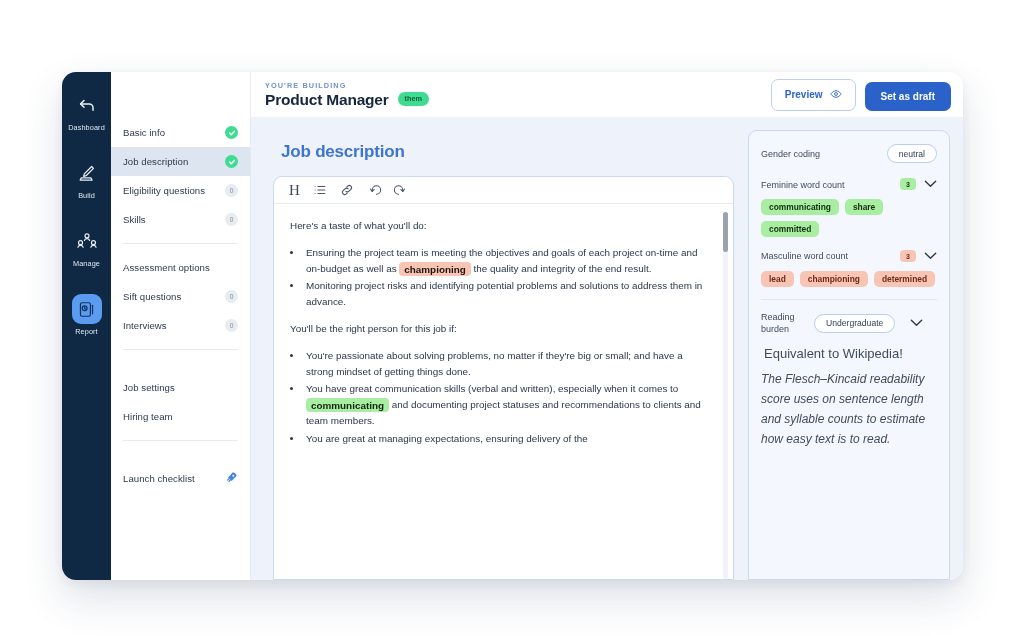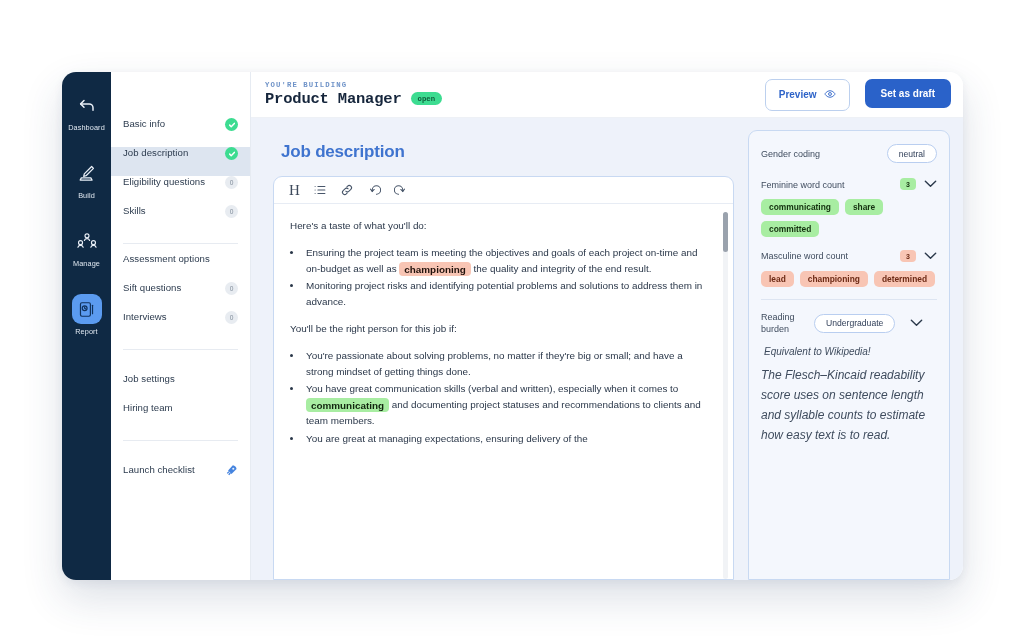--- a/index.html
+++ b/index.html
@@ -47,21 +47,21 @@
 
   
   .side {
     width: 140px; flex: 0 0 140px;
     background: #ffffff;
     border-right: 1px solid #e6ebf2;
     padding-top: 46px;
     font-size: 9.6px;
   }
   .side-row {
-    height: 29px; display: flex; align-items: flex-start;
+    height: 29px; display: flex; align-items: center;
     padding: 0 12px 0 12px; cursor: pointer;
     color: #2c3b4e; justify-content: space-between;
   }
   .side-row.sel { background: #dde5f0; }
   .side-row .txt { letter-spacing: .05px; }
   .badge-check {
     width: 13px; height: 13px; border-radius: 50%;
     background: #3ddc91; display: flex; align-items: center; justify-content: center;
   }
   .badge-num {
@@ -75,33 +75,33 @@
   .rocket { font-size: 11px; color: #3b7ddd; }
 
   
   .main { flex: 1; display: flex; flex-direction: column; min-width: 0; }
   .topbar {
     height: 46px; flex: 0 0 46px; background: #fff;
     border-bottom: 1px solid #eef1f6;
     display: flex; align-items: center; padding: 0 12px 0 14px;
     position: relative;
   }
-  .topbar-left { display: flex; align-items: flex-end; font-family: Liberation Mono, monospace; }
+  .topbar-left { display: flex; align-items: flex-end; }
   .building-lbl {
     font-size: 7.3px; font-weight: bold; letter-spacing: 1.1px;
     color: #6f93c8; text-transform: uppercase; display: block; margin-bottom: 1px;
   }
   .job-title {
     font-size: 15.5px; font-weight: bold; color: #16263c; letter-spacing: -.2px;
   }
   .open-pill {
     background: #3ddc91; color: #0d5c3b; font-size: 7.3px; font-weight: bold;
     border-radius: 7px; padding: 2.5px 7px; margin-left: 9px; margin-bottom: 3px;
   }
-  .topbar-right { margin-left: auto; display: flex; align-items: flex-start; gap: 15px; }
+  .topbar-right { margin-left: auto; display: flex; align-items: flex-end; gap: 9px; }
   .btn-preview {
     border: 1px solid #bcd0ee; background: #fff; color: #2d63c8;
     font-size: 10px; font-weight: bold; border-radius: 7px;
     padding: 8px 13px; display: flex; align-items: center; gap: 7px; cursor: pointer;
   }
   .btn-draft {
     background: #2a62c9; color: #fff; border: none;
     font-size: 10px; font-weight: bold; border-radius: 7px;
     padding: 9px 16px; cursor: pointer;
   }
@@ -166,21 +166,21 @@
     background: #f8c5b4; color: #6d2a15; font-size: 7px; font-weight: bold;
     border-radius: 4px; padding: 2.5px 6px;
   }
   .chev { color: #2c3a4c; font-size: 12px; cursor: pointer; margin-left: 8px; line-height: 1; }
   .tagwrap { display: flex; flex-wrap: wrap; gap: 6px; margin: 9px 0 4px; }
   .tag-g { background: #a8eda2; color: #14300f; font-size: 8.4px; font-weight: bold; border-radius: 5px; padding: 3px 8px; }
   .tag-r { background: #f8c5b4; color: #6d2a15; font-size: 8.4px; font-weight: bold; border-radius: 5px; padding: 3px 8px; }
   .pnl-div { height: 1px; background: #dde5f2; margin: 12px 0 11px; }
   .rb-row { display: flex; align-items: center; gap: 7px; }
   .rb-lbl { font-size: 9px; color: #3f4c5e; line-height: 1.35; width: 46px; }
-  .rb-note { font-size: 10px; font-style: italic; color: #3f4c5e; margin: 11px 0 9px 3px; }
+  .rb-note { font-size: 13px; color: #3f4c5e; margin: 11px 0 9px 3px; }
   .rb-body { font-size: 12px; font-style: italic; color: #3f4c5e; line-height: 1.65; }
 </style>
 </head>
 <body>
 
 <div id="root">
   <div class="app-card">
 
     <div class="rail">
 
@@ -304,21 +304,21 @@
     </div>
 
     <div class="main">
 
       <div class="topbar">
         <div class="topbar-left">
           <div>
             <span class="building-lbl">YOU'RE BUILDING</span>
             <span class="job-title">Product Manager</span>
           </div>
-          <span class="open-pill">open</span>
+          <span class="open-pill">them</span>
         </div>
         <div class="topbar-right">
           <button class="btn-preview">
             <span>Preview</span>
             <span>
               <svg width="12" height="12" viewBox="0 0 24 24" fill="none" stroke="#2d63c8" stroke-width="1.8">
                 <path d="M1.8 12S5.6 5.4 12 5.4 22.2 12 22.2 12 18.4 18.6 12 18.6 1.8 12 1.8 12z"></path>
                 <circle cx="12" cy="12" r="2.9"></circle>
               </svg>
             </span>

